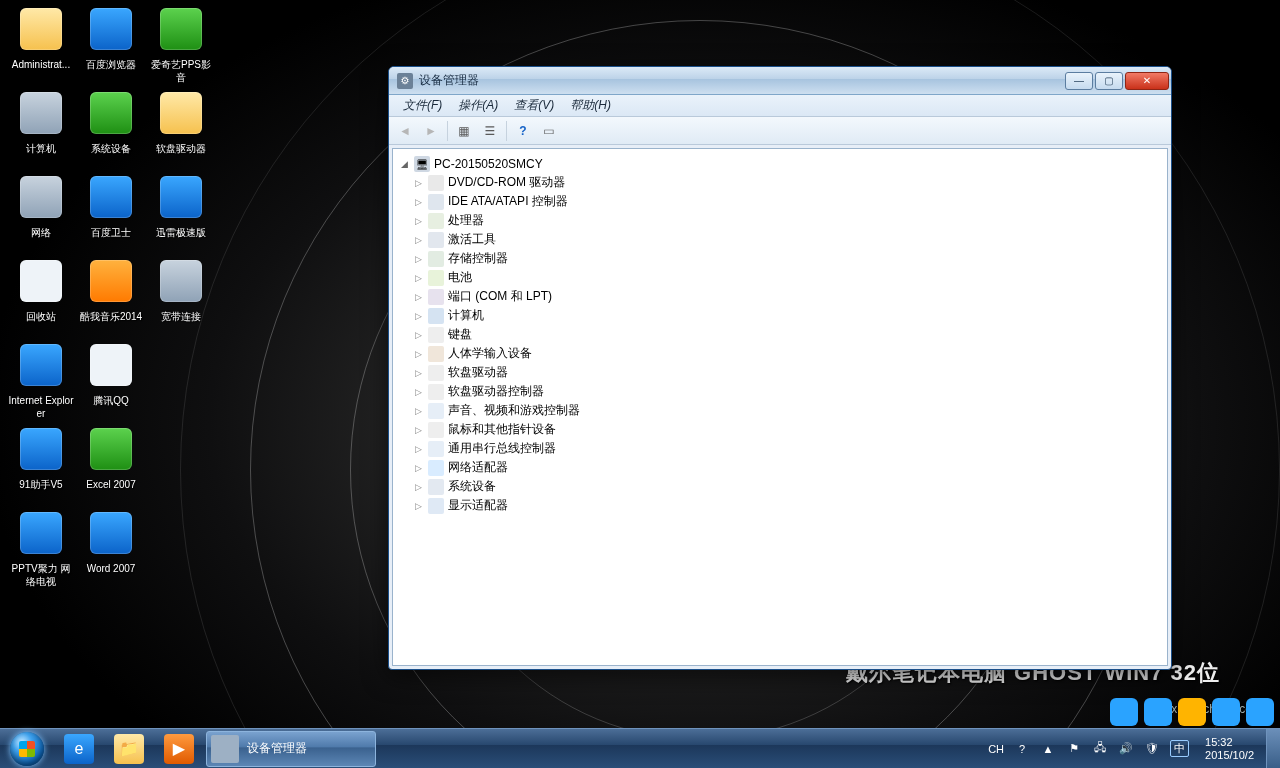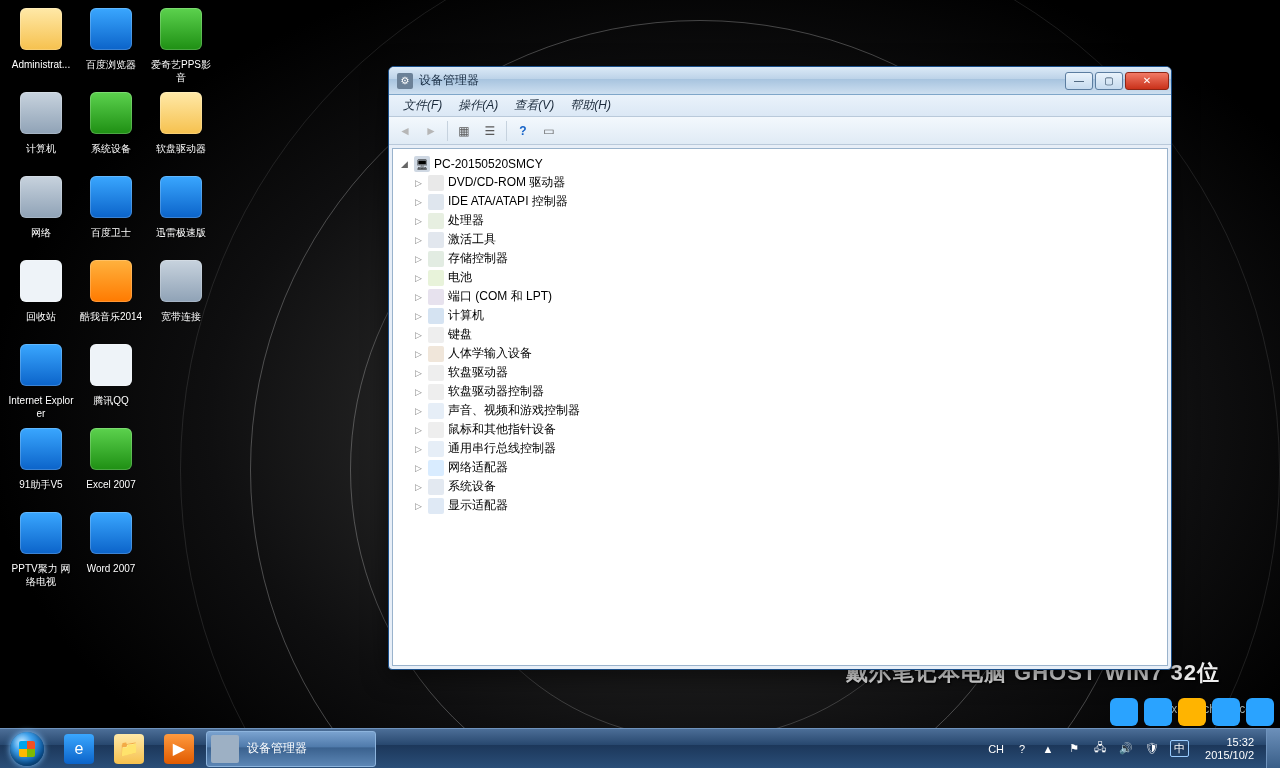--- a/index.html
+++ b/index.html
@@ -110,21 +110,21 @@
 .pin .pic{ width:30px;height:30px;border-radius:4px; display:flex;align-items:center;justify-content:center;font-size:16px;}
 .task{
   height:36px; margin:0 2px; padding:0 10px 0 4px; min-width:170px;
   background:linear-gradient(#7aa2cf,#4e79aa 45%,#3a618e 46%,#5c86b5);
   border:1px solid #8db4dd; border-radius:3px; display:flex;align-items:center; gap:8px;
   color:#fff; font-size:12px; cursor:pointer;
 }
 .task .tic{ width:28px;height:28px;background:#9db0c4;border-radius:2px;}
 .tray{ margin-left:auto; display:flex; align-items:center; gap:10px; padding-right:6px; color:#fff; font-size:11px;}
 .trayicon{ width:16px;height:16px; display:flex;align-items:center;justify-content:center; cursor:pointer;}
-.clock{ text-align:right; line-height:13px; padding:0 6px; font-size:11px;}
+.clock{ line-height:13px; padding:0 6px; font-size:11px;}
 .showdesk{ width:14px;height:40px;border-left:1px solid #6f93bd; background:linear-gradient(#6b8fb9,#385d87); cursor:pointer;}
 .badge{position:absolute; right:6px; bottom:42px; display:flex; gap:6px;}
 .badge div{width:28px;height:28px;border-radius:6px;}
 </style>
 </head>
 <body>
 
 <div class="desktop">
   <div class="swirl s1"></div>
   <div class="swirl s2"></div>

